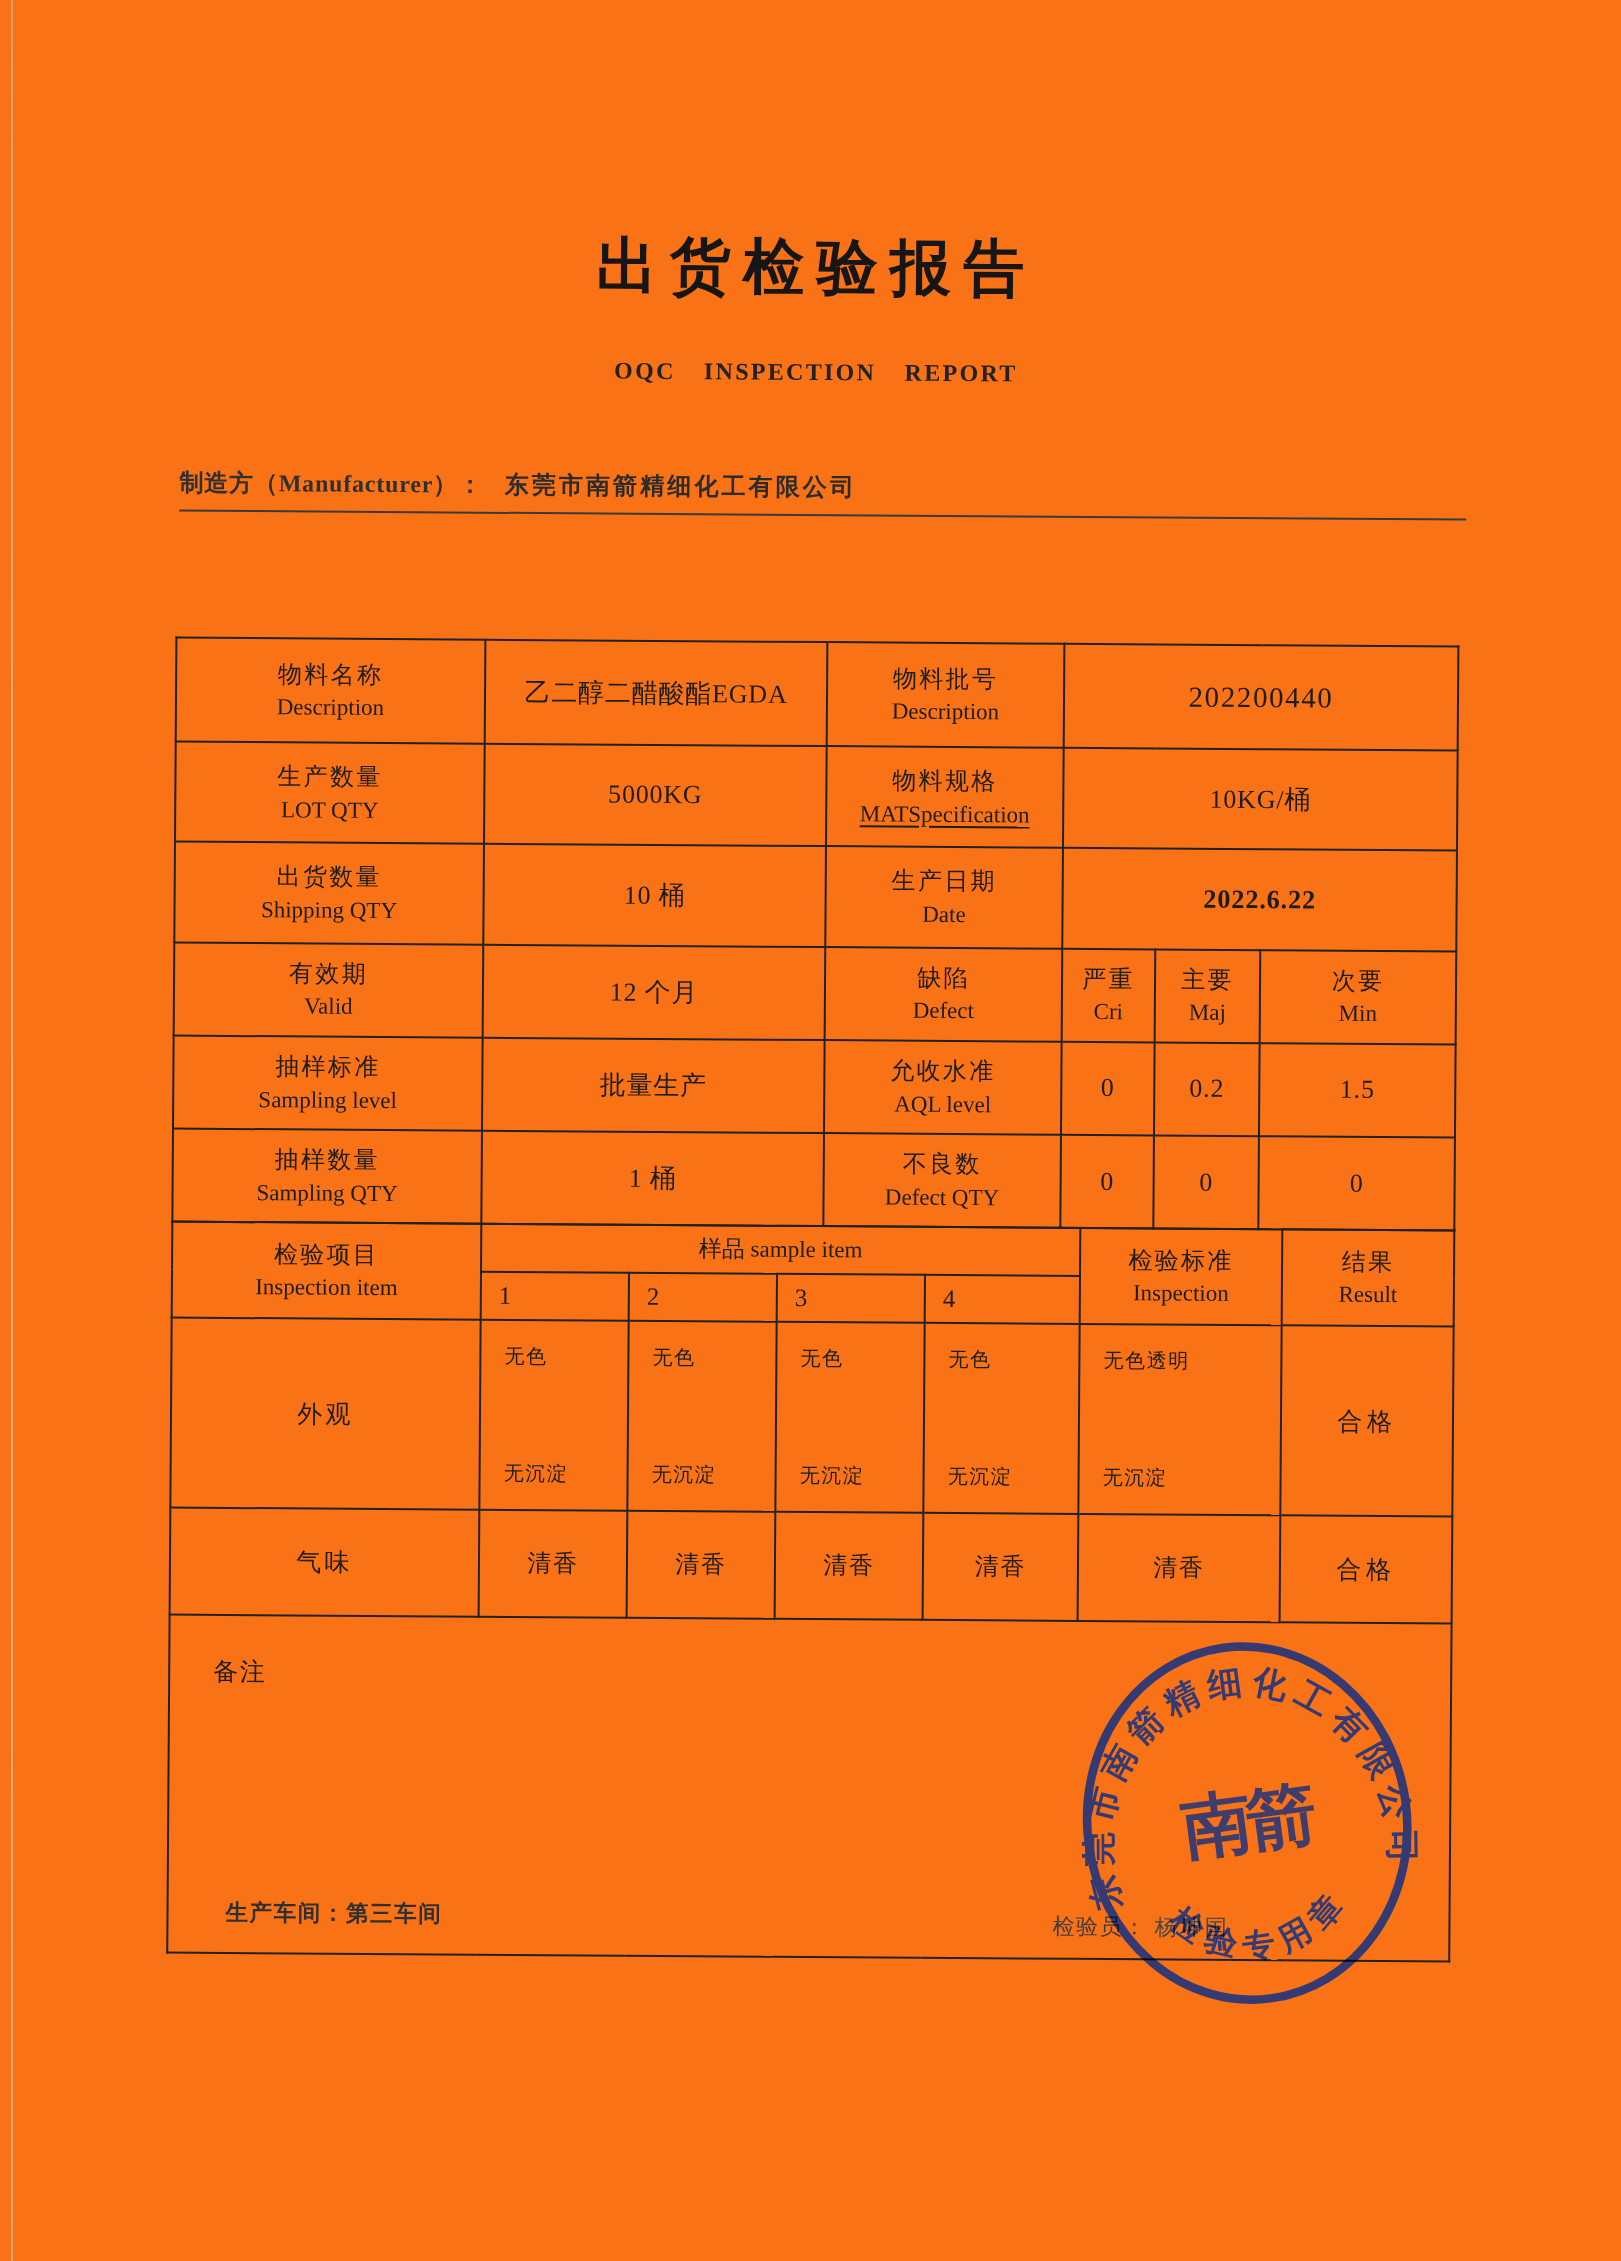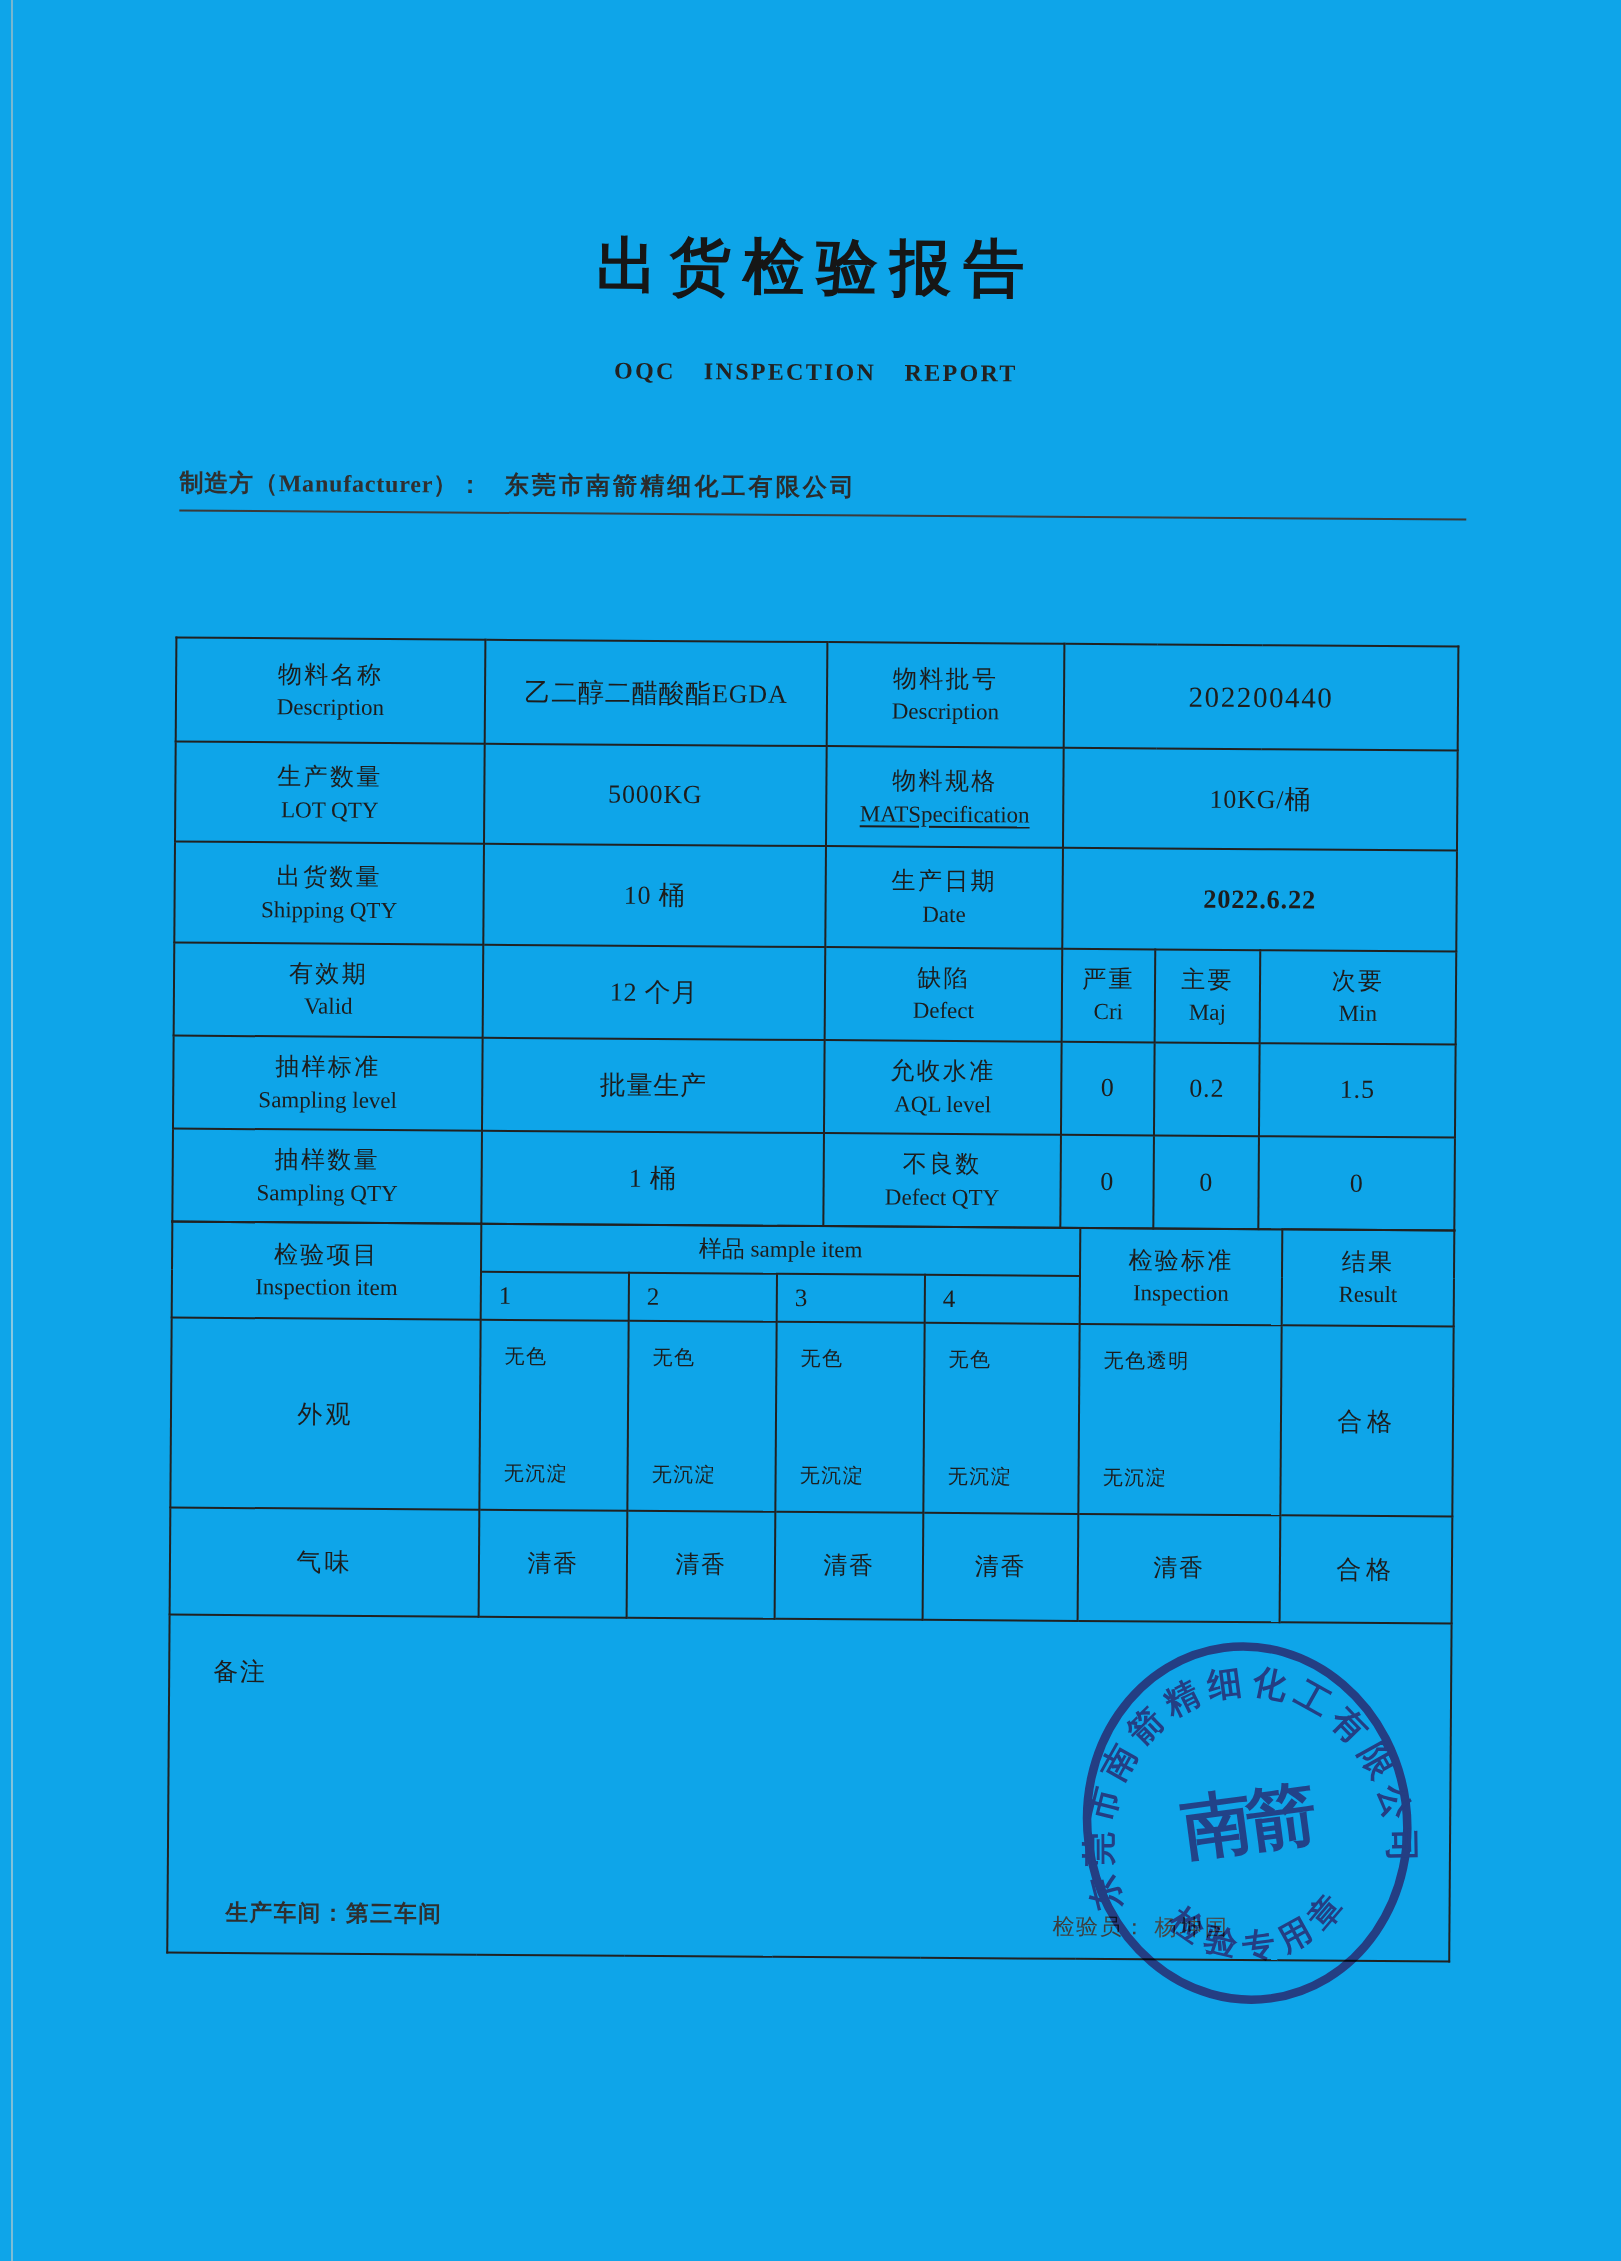--- a/index.html
+++ b/index.html
@@ -4,21 +4,21 @@
 <style>
   html,body{margin:0;padding:0;}
   body{
     width:1621px;height:2261px;
     background:#ffffff;
     font-family:"Liberation Serif","DejaVu Serif",serif;
     color:#1b1b1b;
     position:relative;
     overflow:hidden;
   }
-  .page{position:absolute;inset:0;background:#0ea5e9;}
+  .page{position:absolute;inset:0;background:#f97316;}
   .scan-edge{position:absolute;left:11px;top:0;width:1.6px;height:100%;
     background:linear-gradient(#ccc5ba,#eee9df,#d6d0c5);opacity:.55;}
   .doc{position:absolute;inset:0;transform:rotate(0.4deg);transform-origin:50% 50%;}
 
   .title{position:absolute;top:227px;left:0;width:1621px;text-align:center;
     font-size:61px;font-weight:bold;letter-spacing:12.4px;color:#161616;}
   .subtitle{position:absolute;top:359px;left:0;width:1621px;text-align:center;
     font-size:24px;font-weight:bold;letter-spacing:2.3px;word-spacing:20px;color:#222;}
 
   .manufacturer{position:absolute;top:471px;left:175px;width:1287px;

